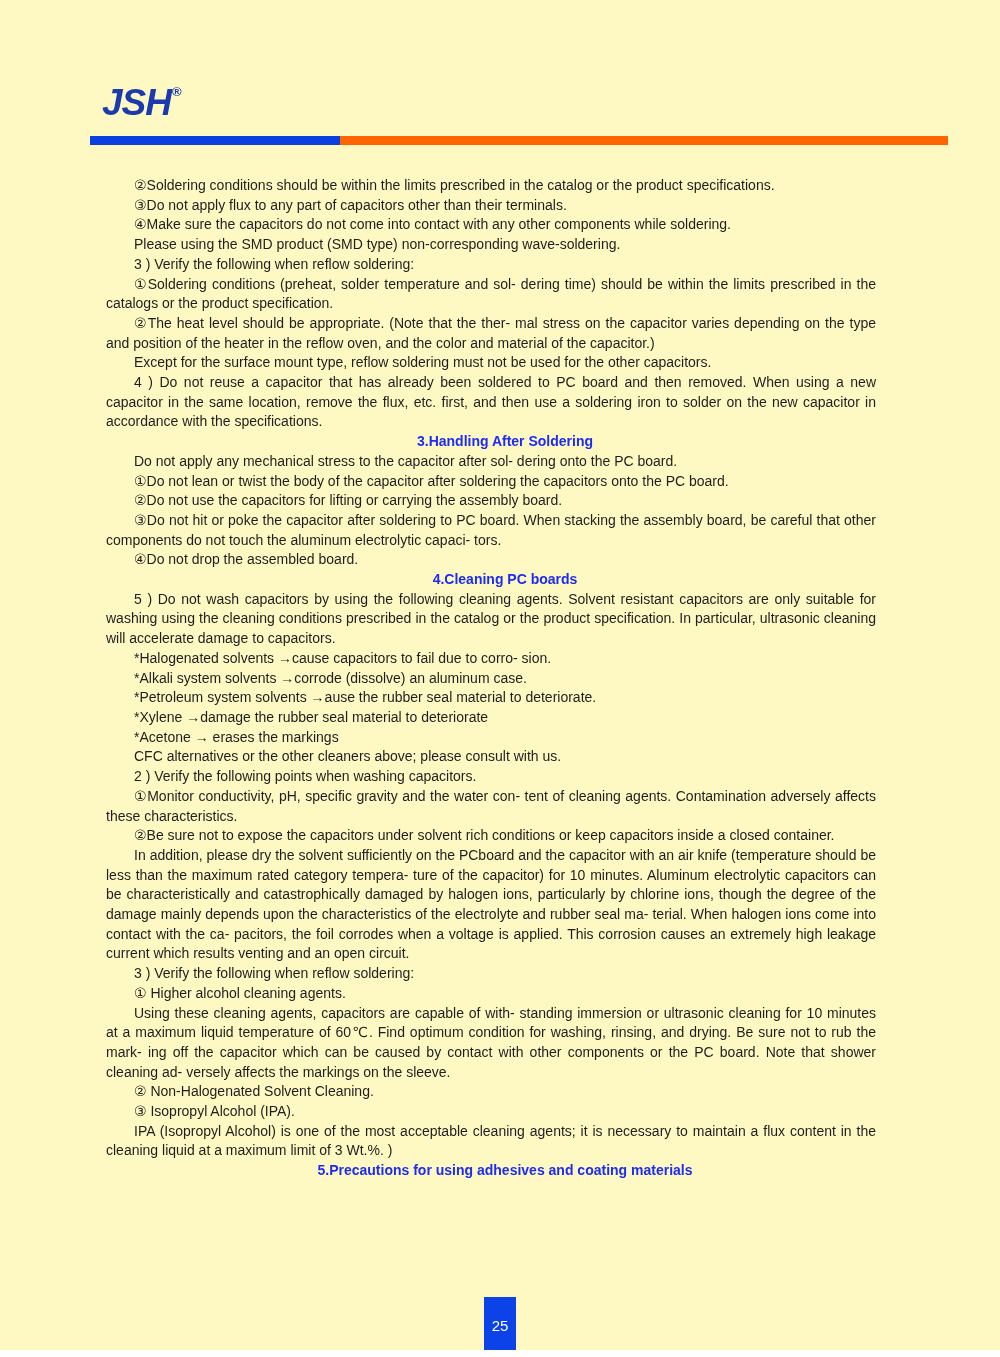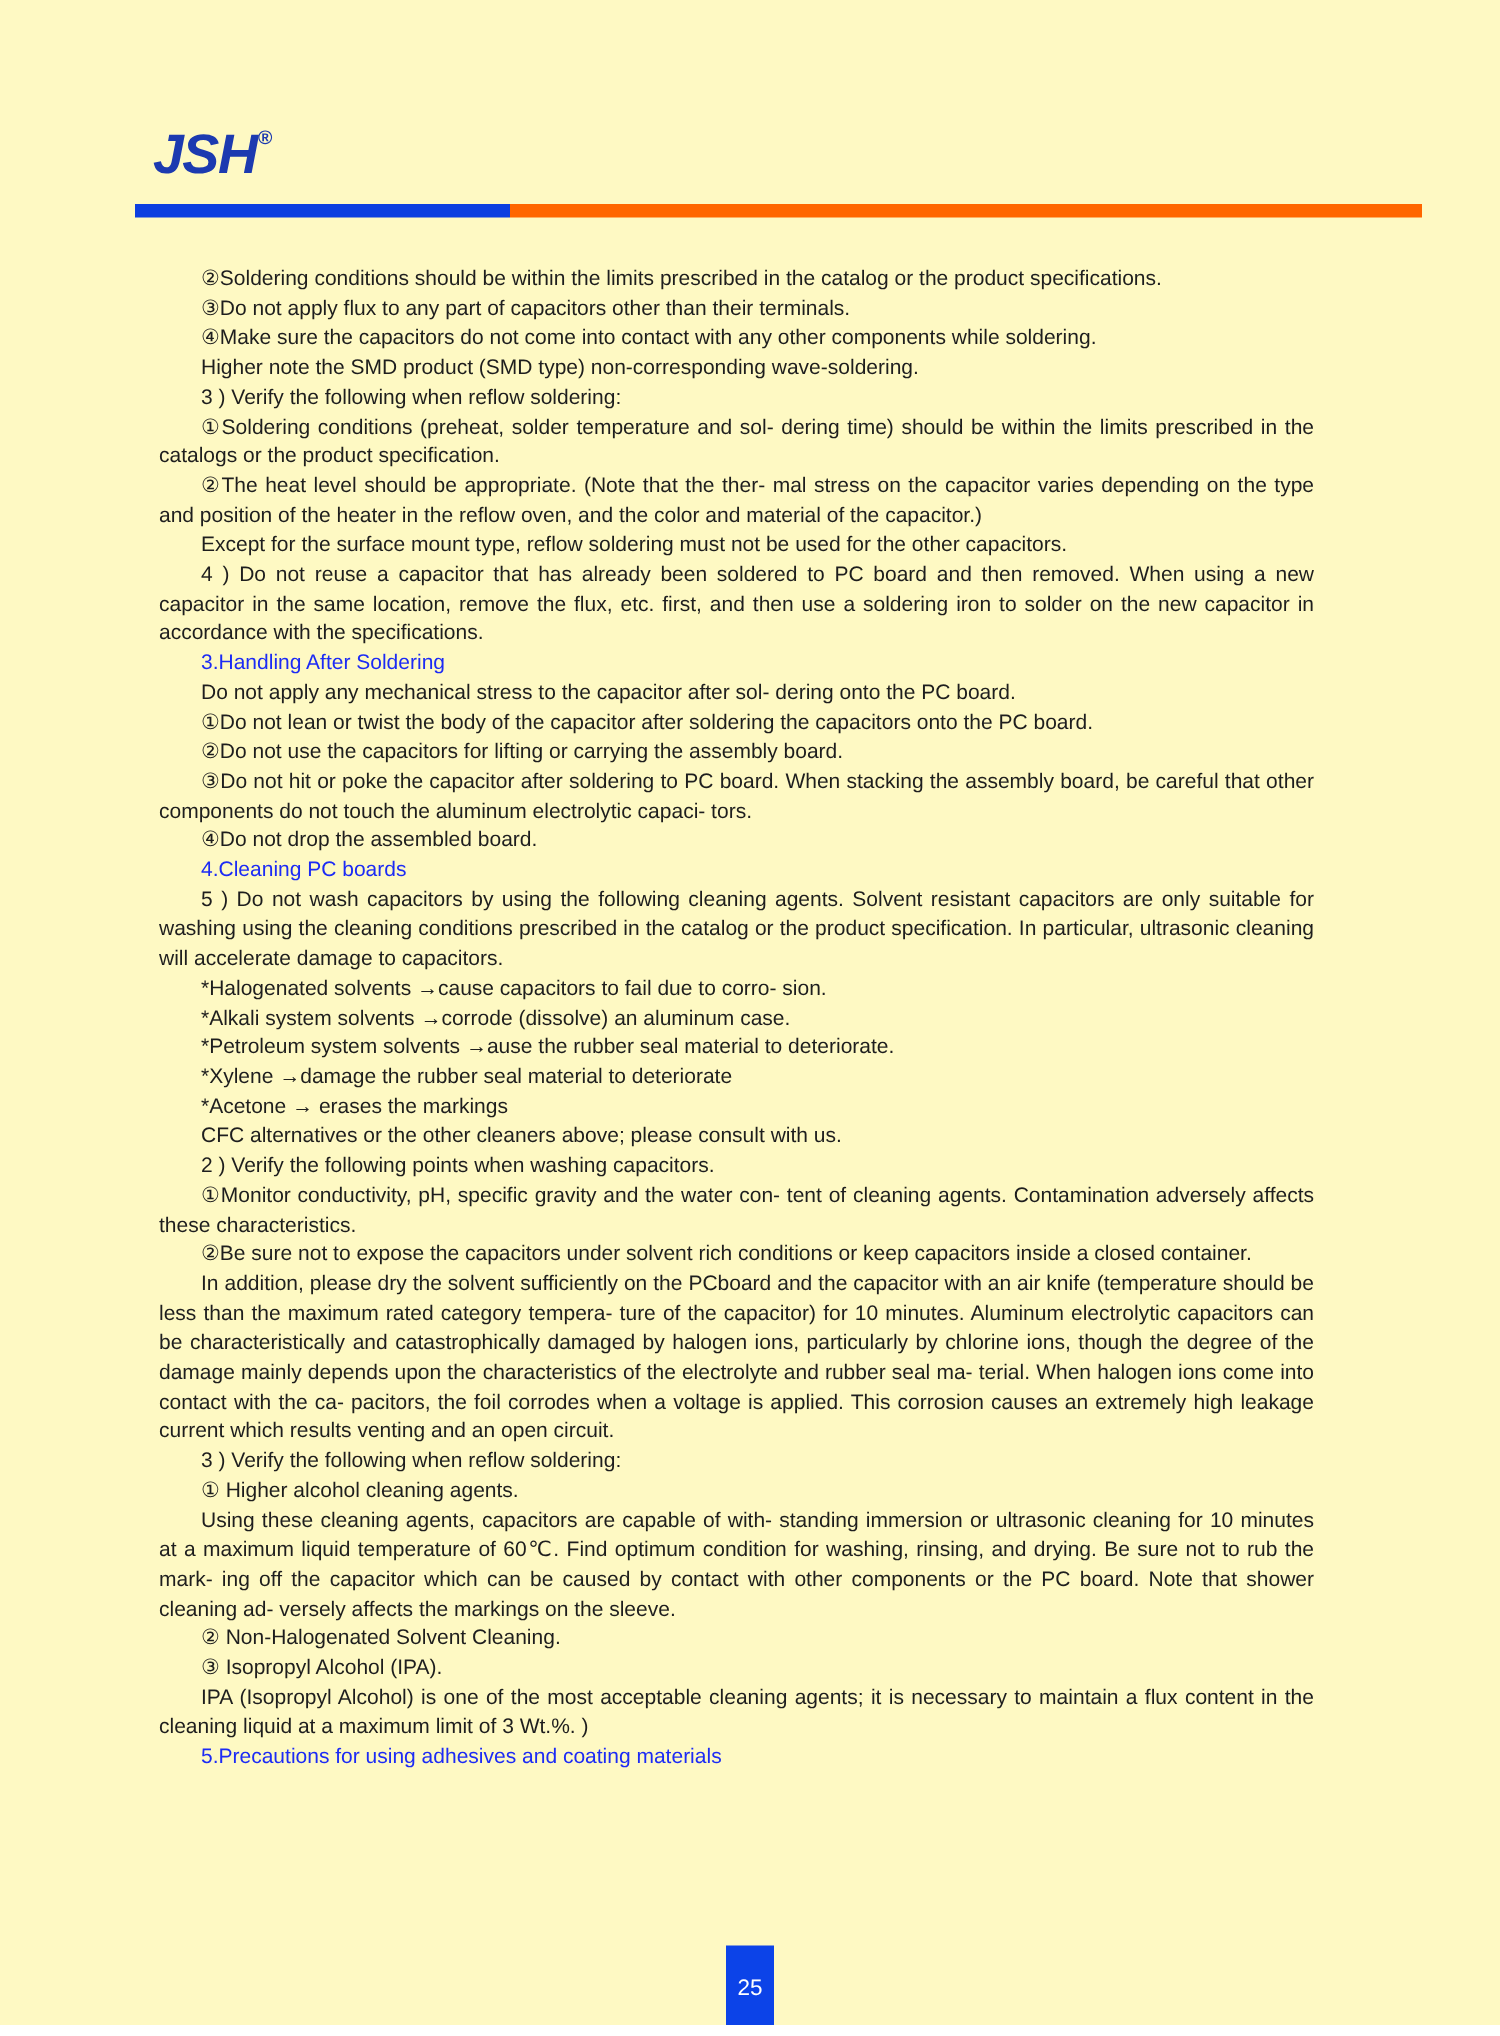--- a/index.html
+++ b/index.html
@@ -60,22 +60,22 @@
     font-size:14px;
     line-height:19.7px;
   }
   .para{
     text-align:justify;
     text-indent:28px;
     margin:0;
   }
   .para.heading{
     color:var(--heading-blue);
-    font-weight:normal;
-    text-align:left;
+    font-weight:bold;
+    text-align:center;
   }
   .page-number-box{
     position:absolute;
     left:484px;
     top:1297px;
     width:32px;
     height:60px;
     background:var(--box-blue);
     color:#ffffff;
     font-size:15px;
@@ -94,21 +94,21 @@
 
   <div class="header-rule">
     <span class="seg-blue"></span>
     <span class="seg-orange"></span>
   </div>
 
   <div class="doc-body">
       <p class="para">②Soldering conditions should be within the limits prescribed in the catalog or the product specifications.</p>
       <p class="para">③Do not apply flux to any part of capacitors other than their terminals.</p>
       <p class="para">④Make sure the capacitors do not come into contact with any other components while soldering.</p>
-      <p class="para">Higher note the SMD product (SMD type) non-corresponding wave-soldering.</p>
+      <p class="para">Please using the SMD product (SMD type) non-corresponding wave-soldering.</p>
       <p class="para">3 ) Verify the following when reflow soldering:</p>
       <p class="para">①Soldering conditions (preheat, solder temperature and sol- dering time) should be within the limits prescribed in the catalogs or the product specification.</p>
       <p class="para">②The heat level should be appropriate. (Note that the ther- mal stress on the capacitor varies depending on the type and position of the heater in the reflow oven, and the color and material of the capacitor.)</p>
       <p class="para">Except for the surface mount type, reflow soldering must not be used for the other capacitors.</p>
       <p class="para">4 ) Do not reuse a capacitor that has already been soldered to PC board and then removed. When using a new capacitor in the same location, remove the flux, etc. first, and then use a soldering iron to solder on the new capacitor in accordance with the specifications.</p>
       <p class="para heading">3.Handling After Soldering</p>
       <p class="para">Do not apply any mechanical stress to the capacitor after sol- dering onto the PC board.</p>
       <p class="para">①Do not lean or twist the body of the capacitor after soldering the capacitors onto the PC board.</p>
       <p class="para">②Do not use the capacitors for lifting or carrying the assembly board.</p>
       <p class="para">③Do not hit or poke the capacitor after soldering to PC board. When stacking the assembly board, be careful that other components do not touch the aluminum electrolytic capaci- tors.</p>

